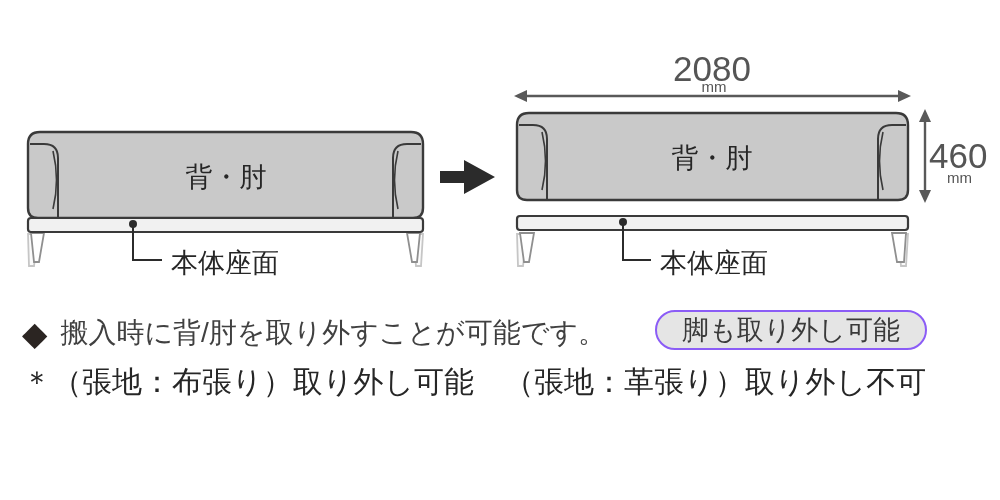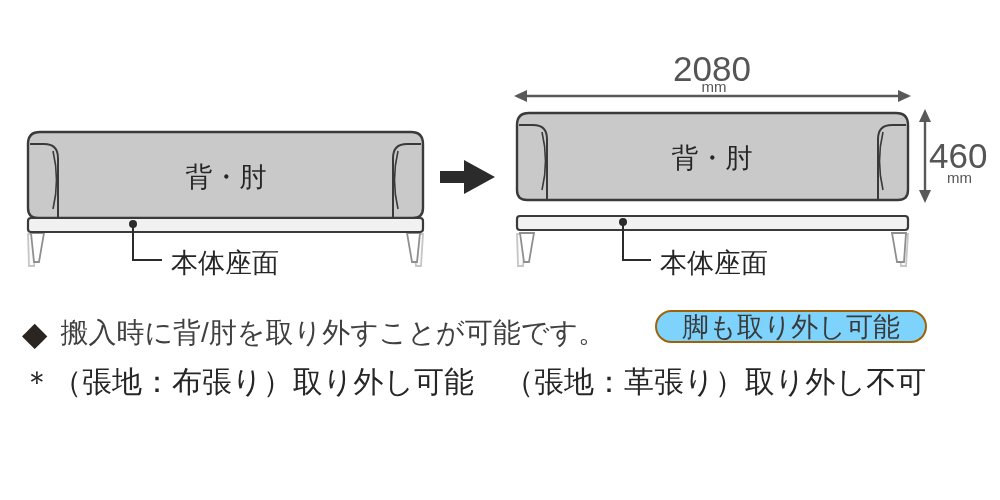--- a/index.html
+++ b/index.html
@@ -45,24 +45,24 @@
   .note-text {
     font-size: 28px;
     color: #404040;
     line-height: 1;
   }
   .legs-badge {
     position: absolute;
     left: 655px;
     top: 310px;
     width: 272px;
-    height: 33px;
+    height: 40px;
     box-sizing: border-box;
-    background: #7dd3fc;
-    border: 2px solid #a16207;
+    background: #e5e5e5;
+    border: 2px solid #8b5cf6;
     border-radius: 23px;
     display: flex;
     align-items: center;
     justify-content: center;
     font-size: 27px;
     color: #3a3a3a;
     white-space: nowrap;
   }
   .note-line2 {
     position: absolute;

